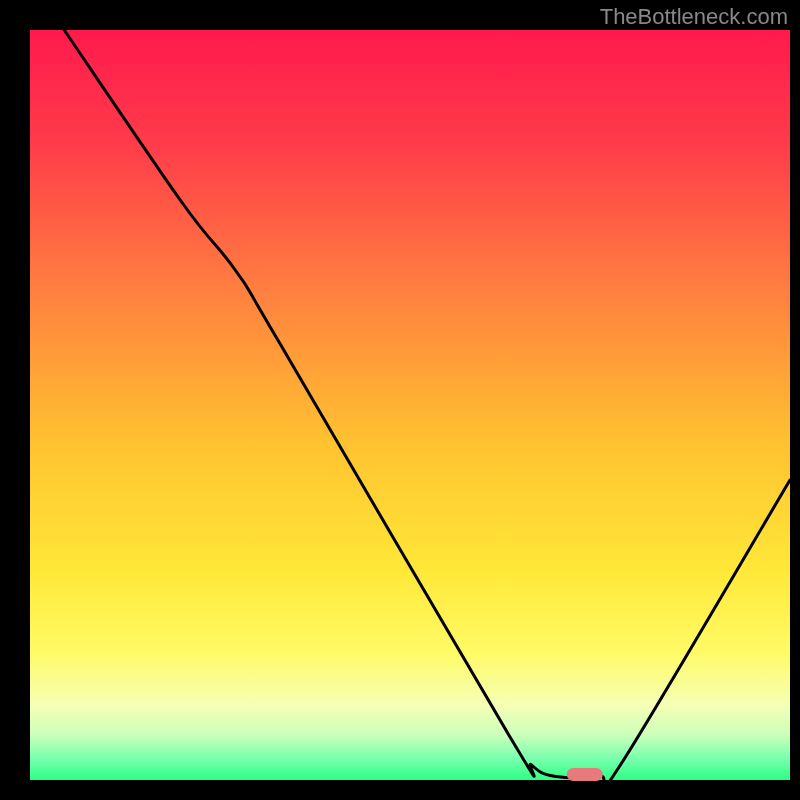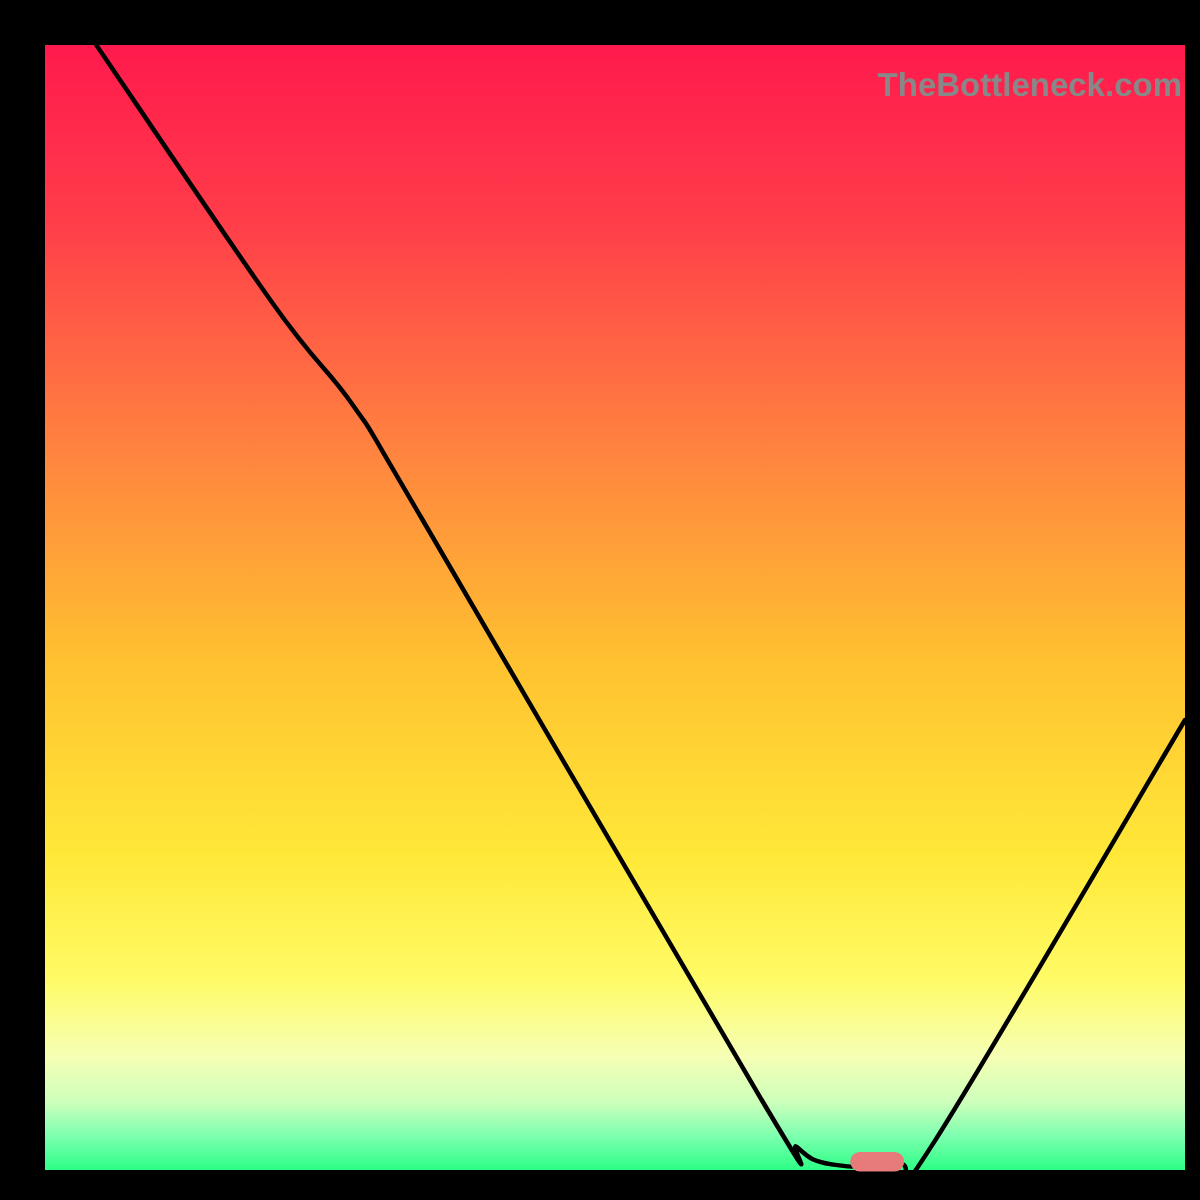--- a/index.html
+++ b/index.html
@@ -17,24 +17,23 @@
     left: 0;
     width: 800px;
     height: 800px;
   }
   .watermark {
     position: absolute;
     top: 4px;
     right: 12px;
     color: #888;
     font-size: 22px;
-    font-weight: 700;
+    font-weight: 400;
     z-index: 10;
     font-family: Arial, sans-serif;
-    margin-top: 40px;
   }
   svg {
     display: block;
   }
 </style>
 </head>
 <body>
 
 <div class="container">
   <div class="watermark">TheBottleneck.com</div>

